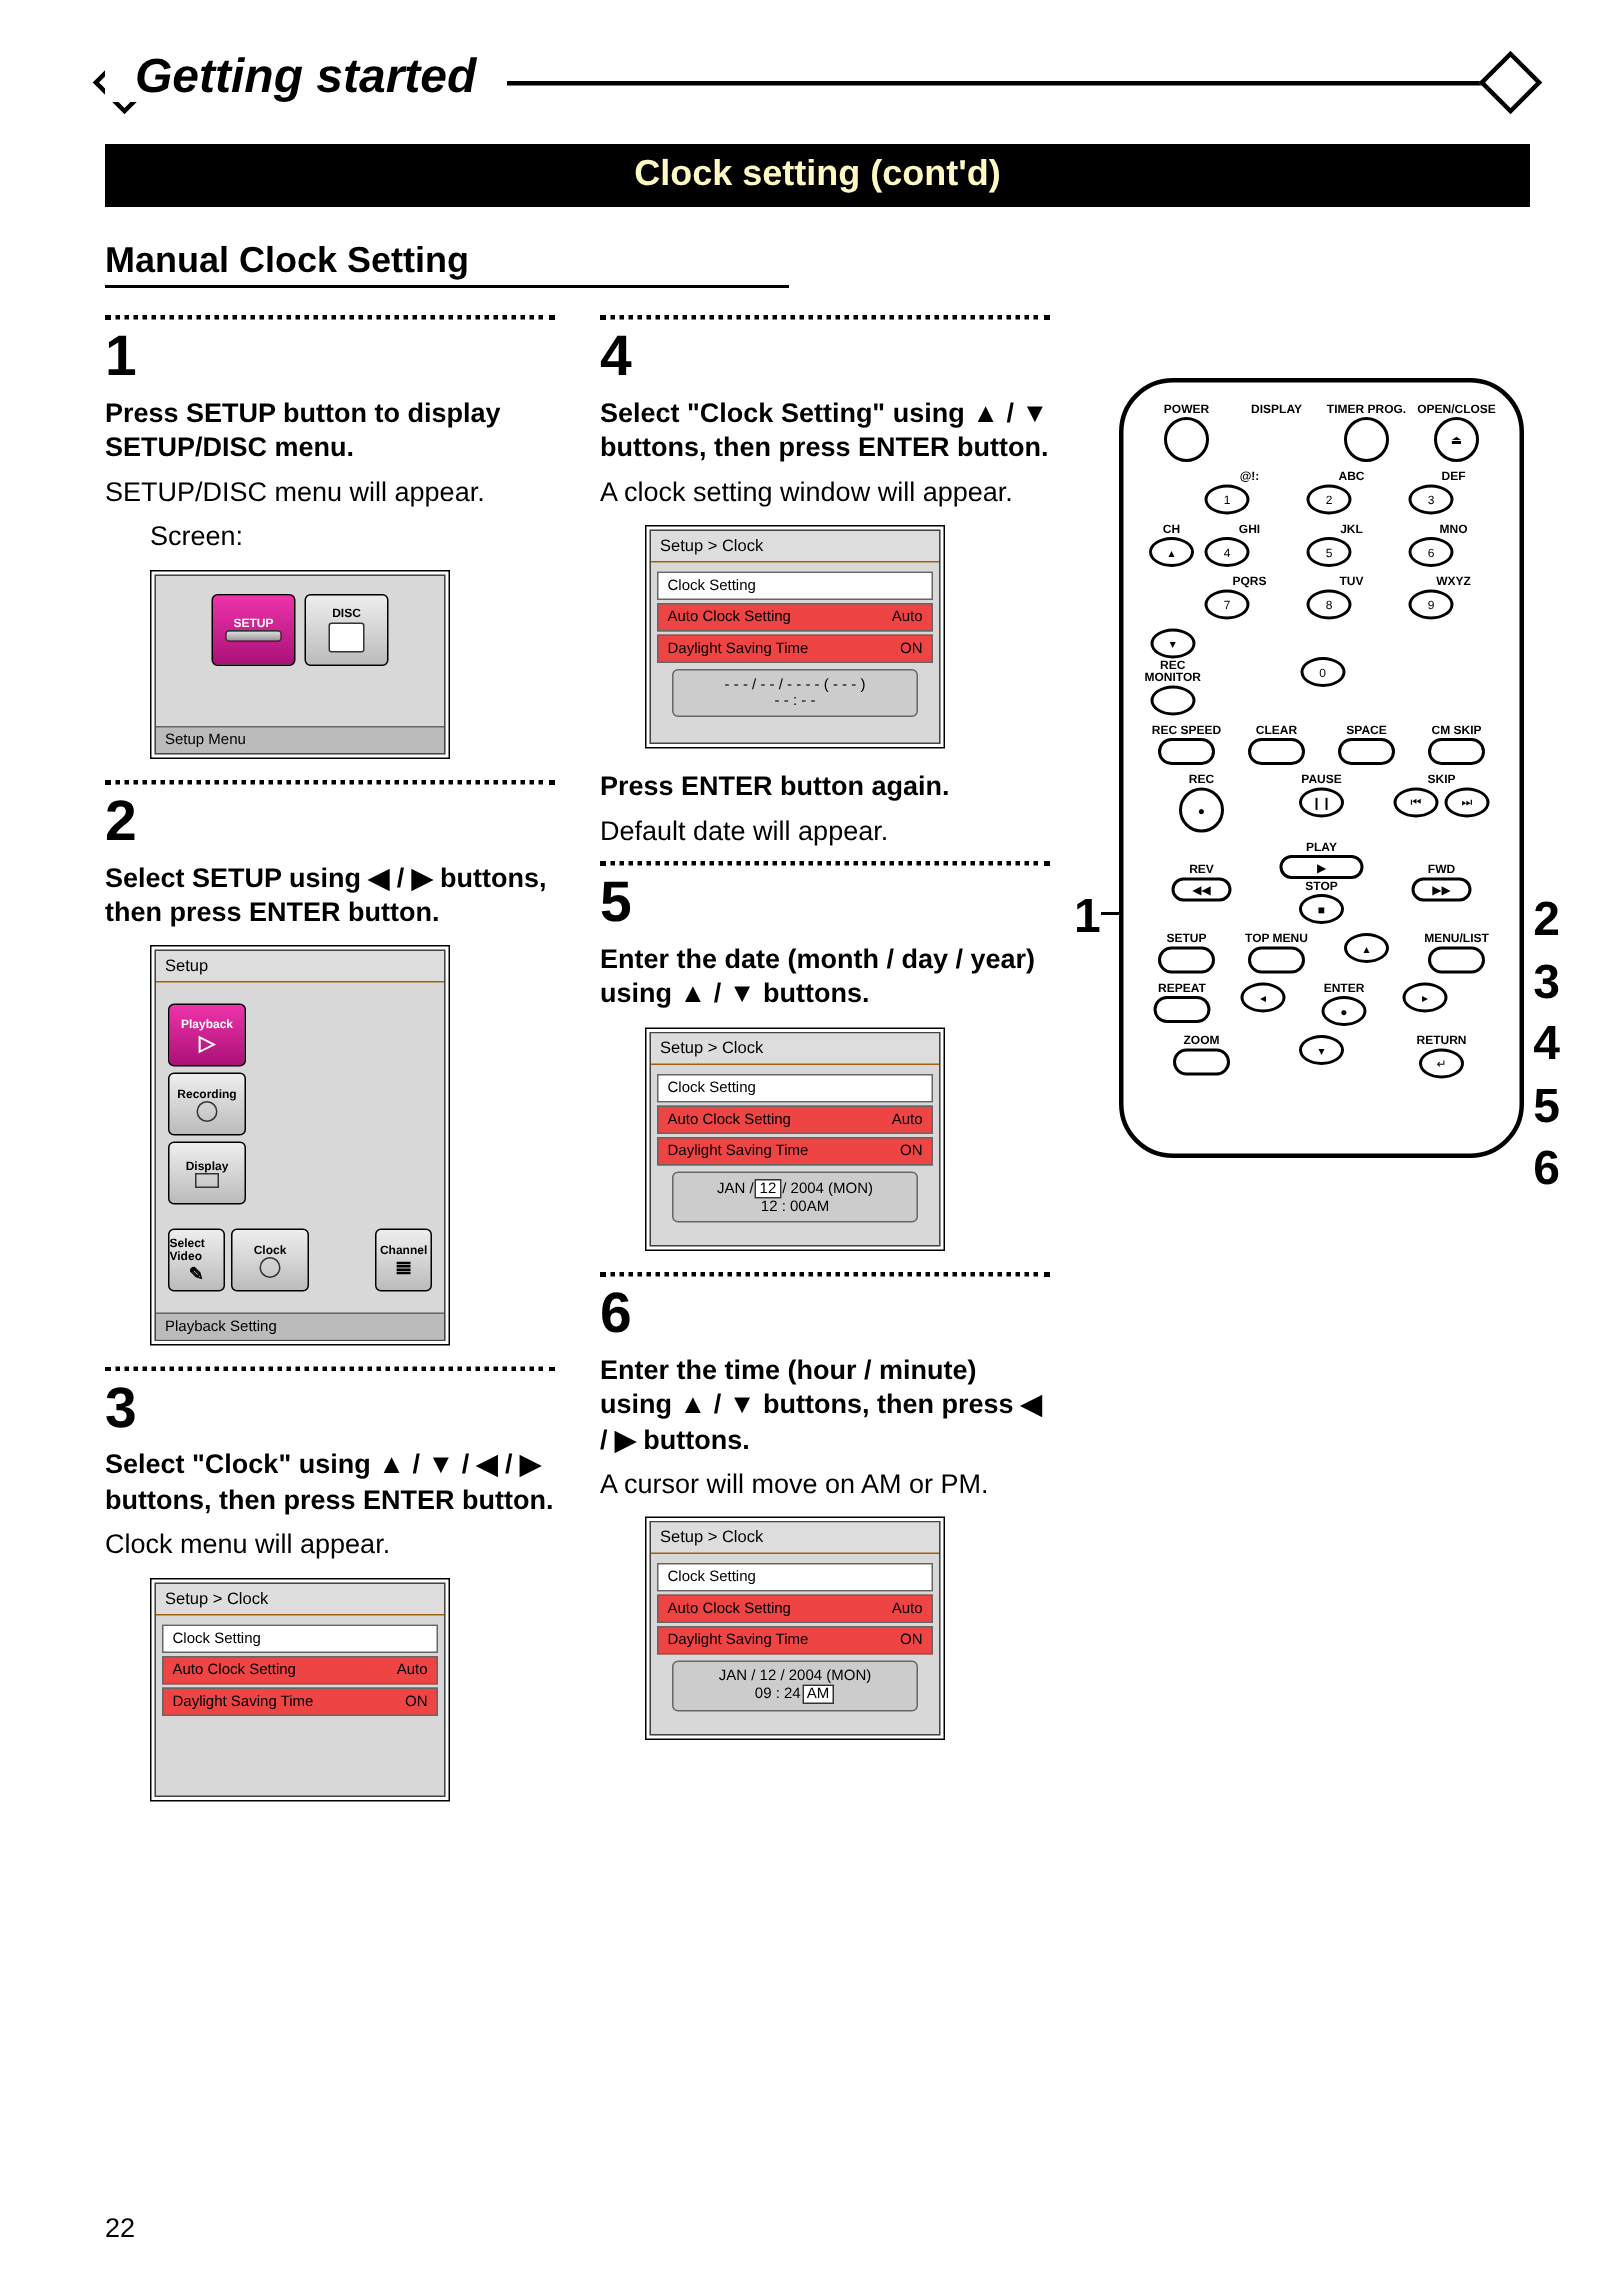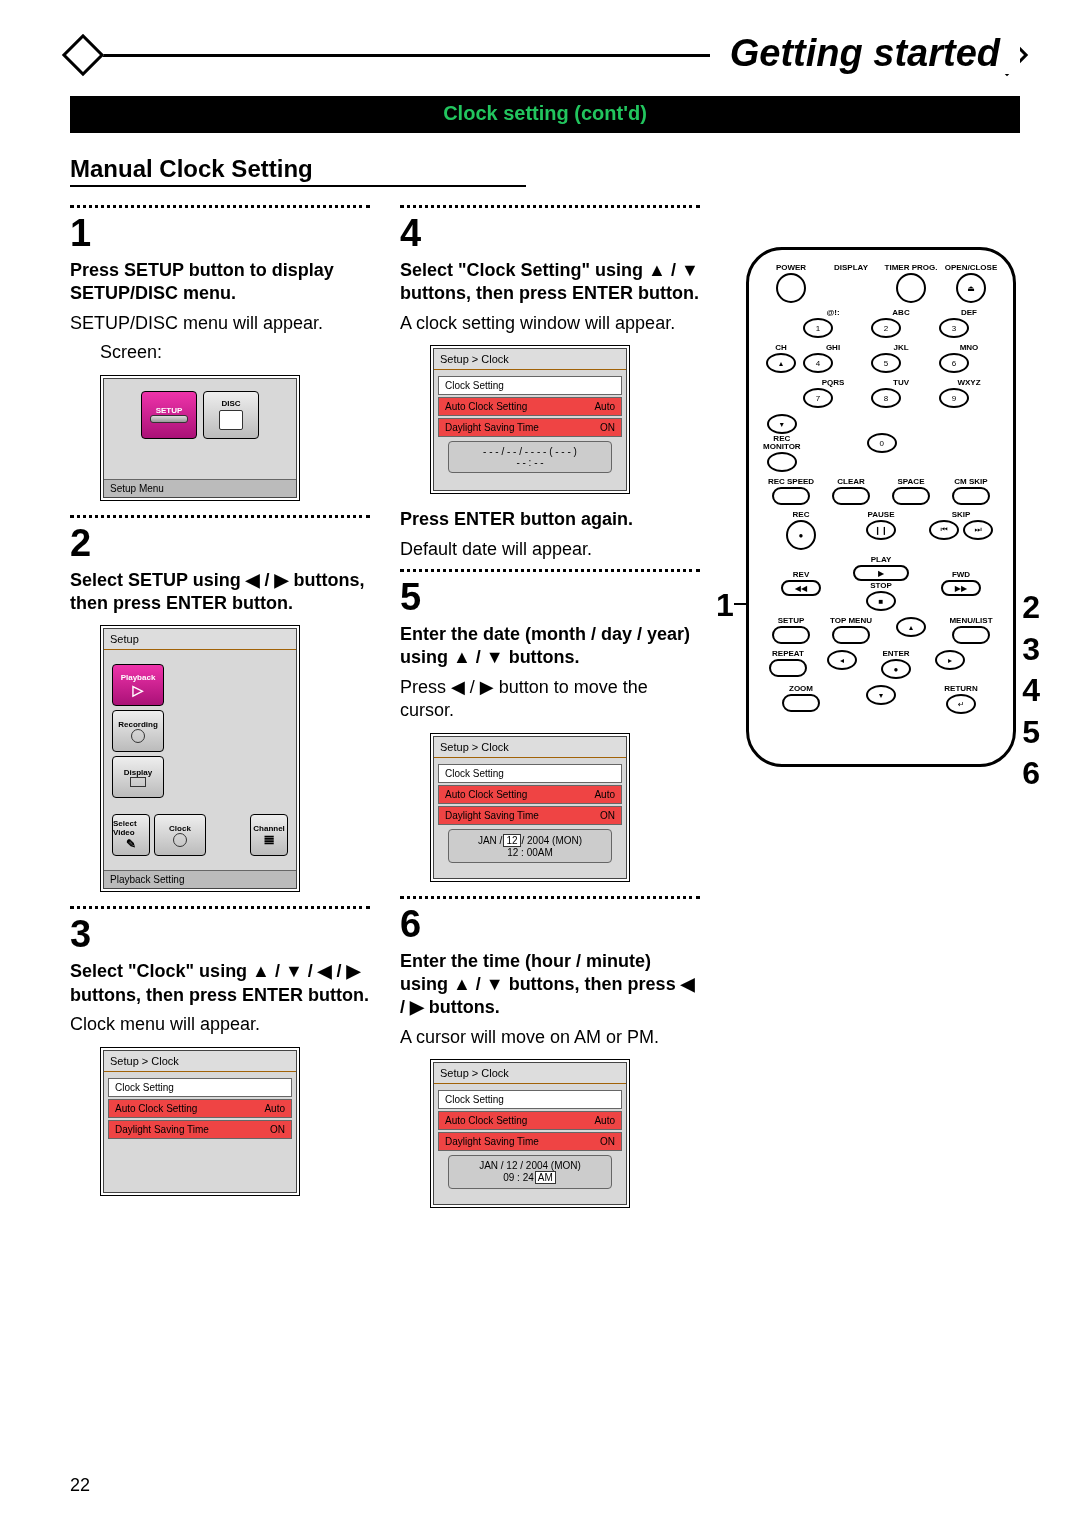--- a/index.html
+++ b/index.html
@@ -2,23 +2,23 @@
 <html><head>
 <meta charset="utf-8">
 <style>
   * { box-sizing: border-box; margin: 0; padding: 0; }
   body { font-family: "Arial", "Helvetica", sans-serif; background: #fff; width: 1080px; height: 1526px; overflow: hidden; position: relative; }
   .page { padding: 40px 60px 40px 70px; }
   .banner { text-align: center; position: relative; margin-bottom: 8px; }
   .banner-deco { display: flex; align-items: center; justify-content: center; gap: 0; }
   .deco-line { height: 3px; background: #000; flex: 1; }
   .deco-diamond { width: 30px; height: 30px; border: 3px solid #000; transform: rotate(45deg); background: #fff; margin: 0 -2px; }
-  .banner-title { font-size: 38px; font-weight: bold; font-style: italic; position: absolute; left: 0; right: 0; top: -8px; text-align: right; }
+  .banner-title { font-size: 32px; font-weight: bold; font-style: italic; position: absolute; left: 0; right: 0; top: -8px; text-align: left; }
   .banner-title span { background: #fff; padding: 0 20px; }
-  .subbar { background: #000; color: #22c55e; text-align: center; font-size: 20px; font-weight: bold; padding: 6px 0 8px 0; margin-top: 26px; }
+  .subbar { background: #000; color: #fef9c3; text-align: center; font-size: 24px; font-weight: bold; padding: 6px 0 8px 0; margin-top: 26px; }
   .section-title { font-size: 24px; font-weight: bold; margin: 14px 0 6px 0; border-bottom: 2px solid #000; padding-bottom: 2px; display: inline-block; width: 48%; }
   .cols { display: flex; gap: 30px; margin-top: 4px; }
   .col { width: 300px; }
   .col-right { flex: 1; position: relative; }
   .dotline { border: none; border-top: 3px dotted #000; margin: 8px 0 4px 0; }
   .stepnum { font-size: 38px; font-weight: bold; margin-bottom: 4px; }
   .bold { font-weight: bold; }
   p { font-size: 18px; line-height: 1.3; margin-bottom: 6px; }
   .indent { padding-left: 30px; }
   .screenshot { width: 200px; border: 1px solid #000; margin: 10px 0 14px 30px; font-size: 11px; }
@@ -186,21 +186,20 @@
             </div>
           </div>
         </div>
       </div>
       <p class="bold">Press ENTER button again.</p>
       <p>Default date will appear.</p>
 
       <hr class="dotline">
       <div class="stepnum">5</div>
       <p class="bold">Enter the date (month / day / year) using ▲ / ▼ buttons.</p>
-      <p>Press ◀ / ▶ button to move the cursor.</p>
       <div class="screenshot">
         <div class="sshot-inner">
           <div class="sshot-head">Setup &gt; Clock</div>
           <div class="sshot-body">
             <div class="menu-row hl">
                 <span>Clock Setting</span>
                 <span></span>
               </div>
             <div class="menu-row">
                 <span>Auto Clock Setting</span>

